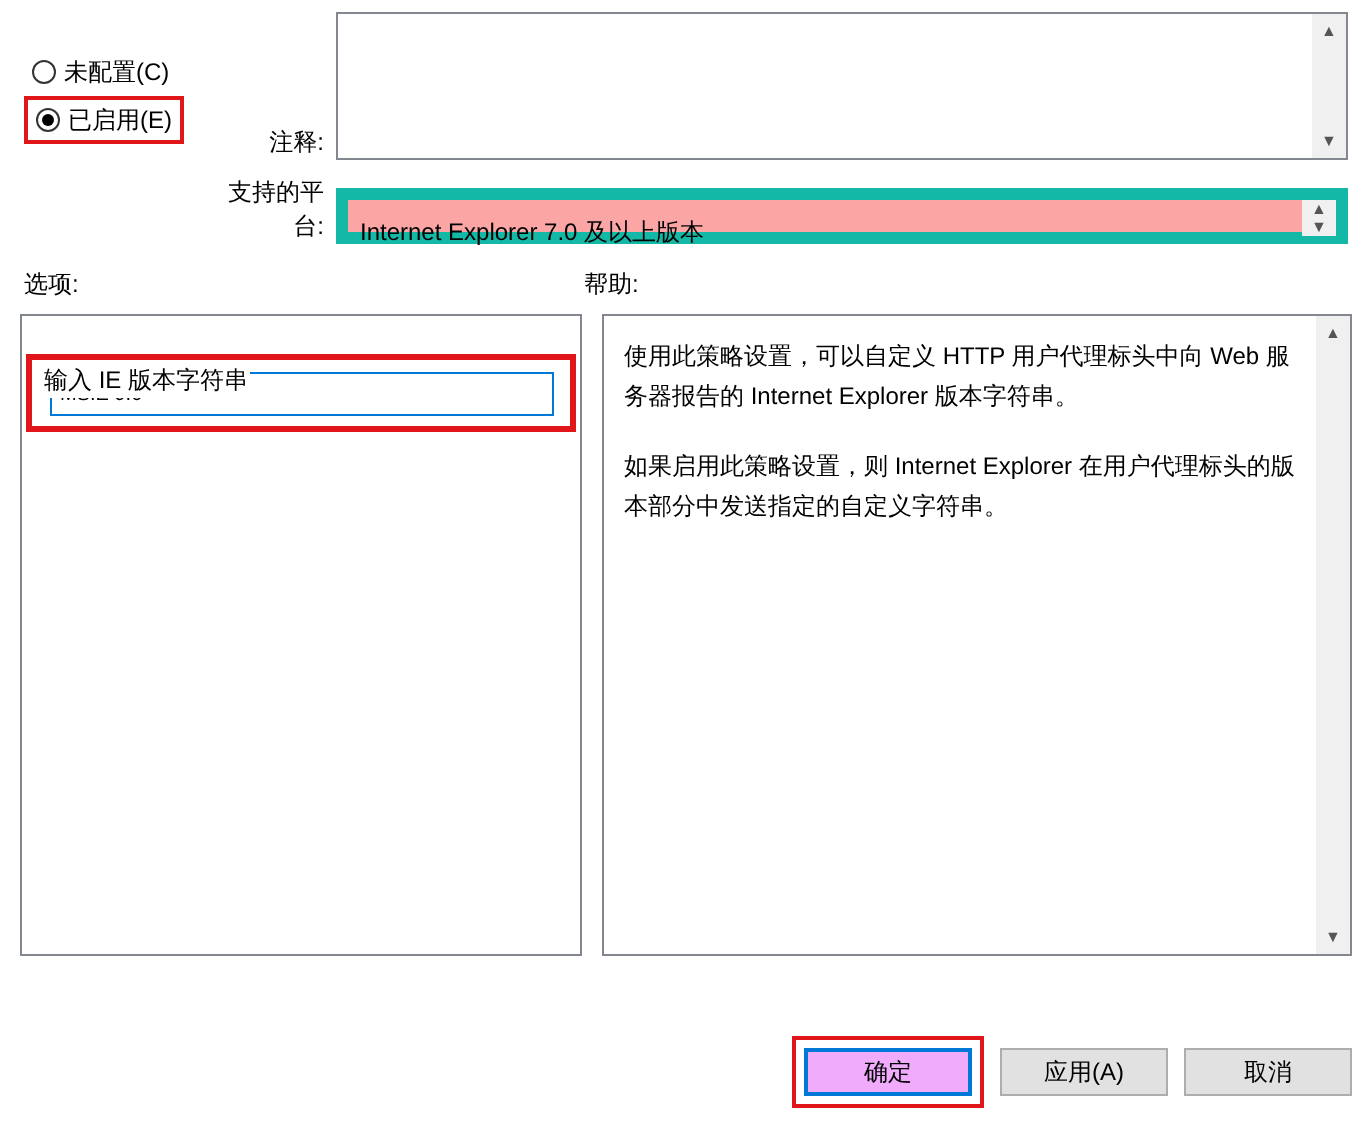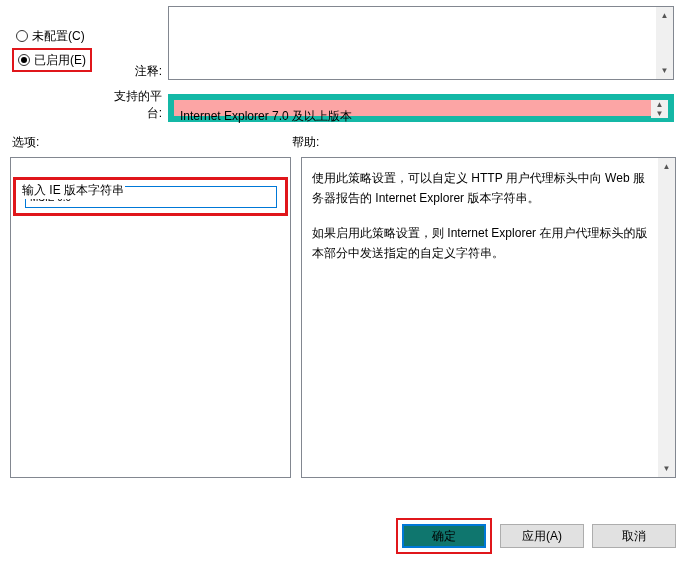--- a/index.html
+++ b/index.html
@@ -156,21 +156,21 @@
     background: #e1e1e1;
     font-family: inherit;
     font-size: 12px;
     cursor: pointer;
     display: inline-flex;
     align-items: center;
     justify-content: center;
   }
   .btn-primary {
     border: 2px solid #0078d7;
-    background: #0f766e;
+    background: #f0abfc;
   }
   .ok-wrap {
     padding: 4px;
   }
   
   .radio-enabled-box {
     display: inline-flex;
     align-items: center;
     padding: 2px 4px;
     border: 2px solid #e0161b;

